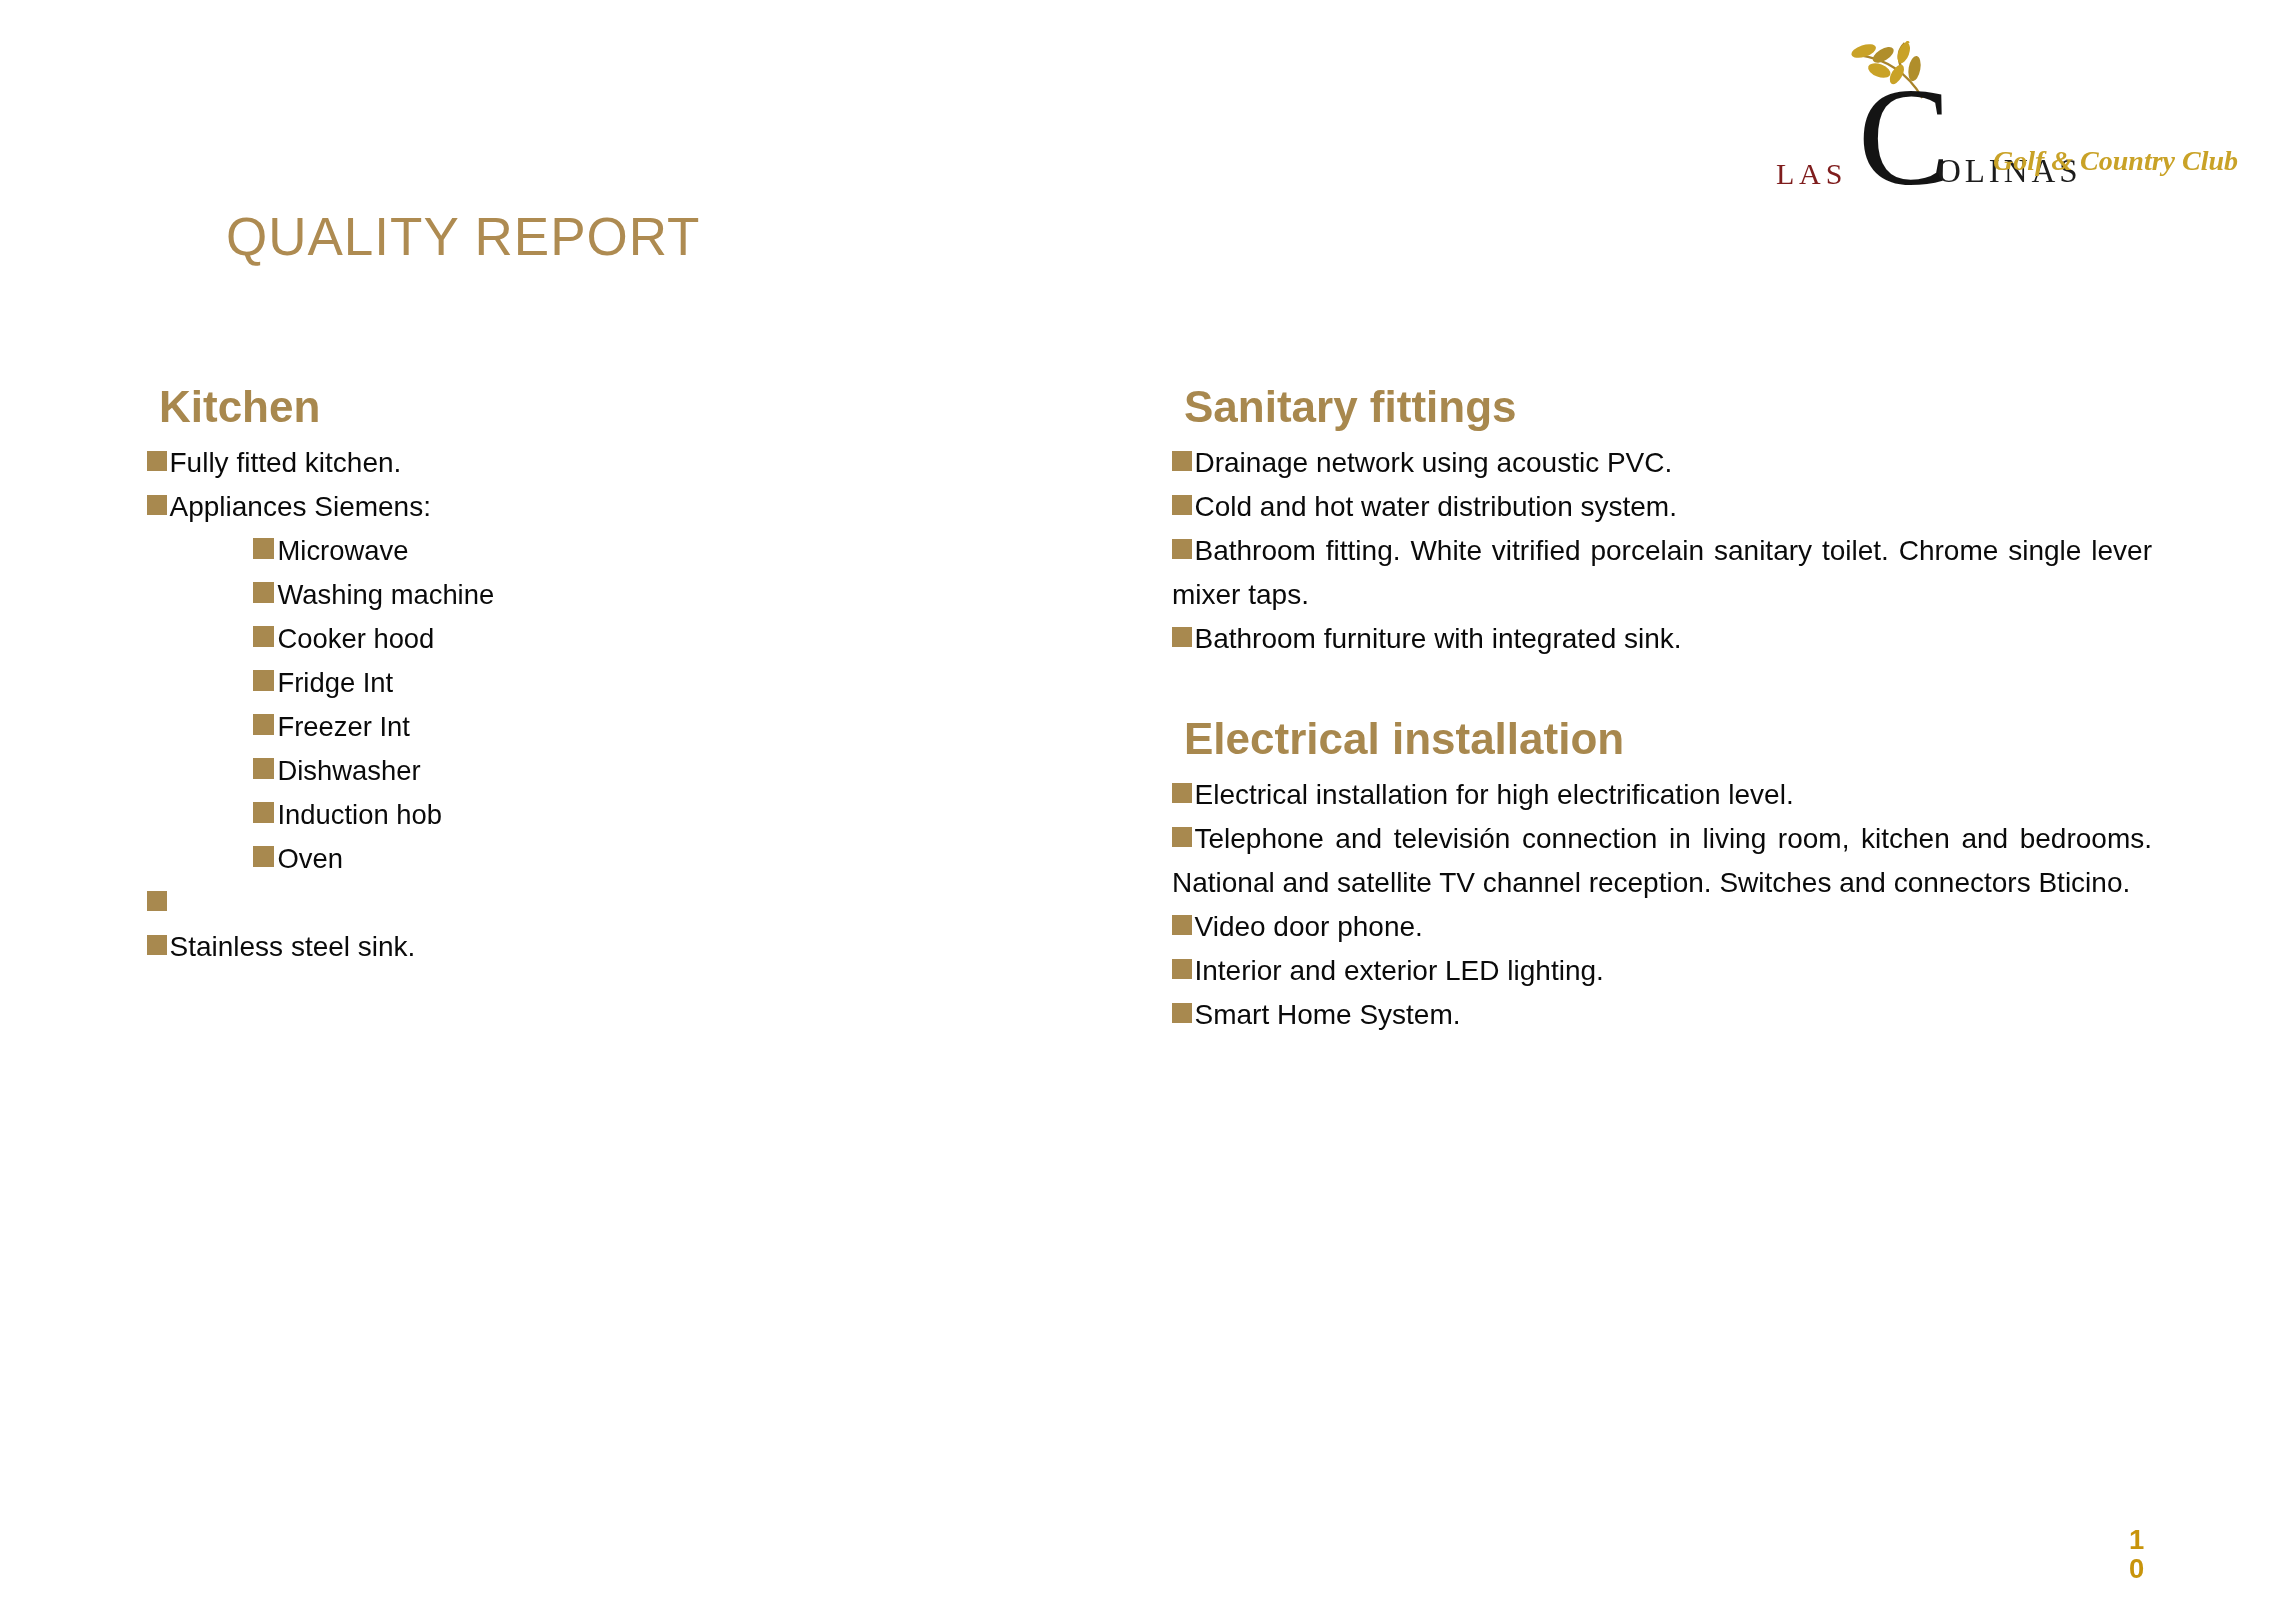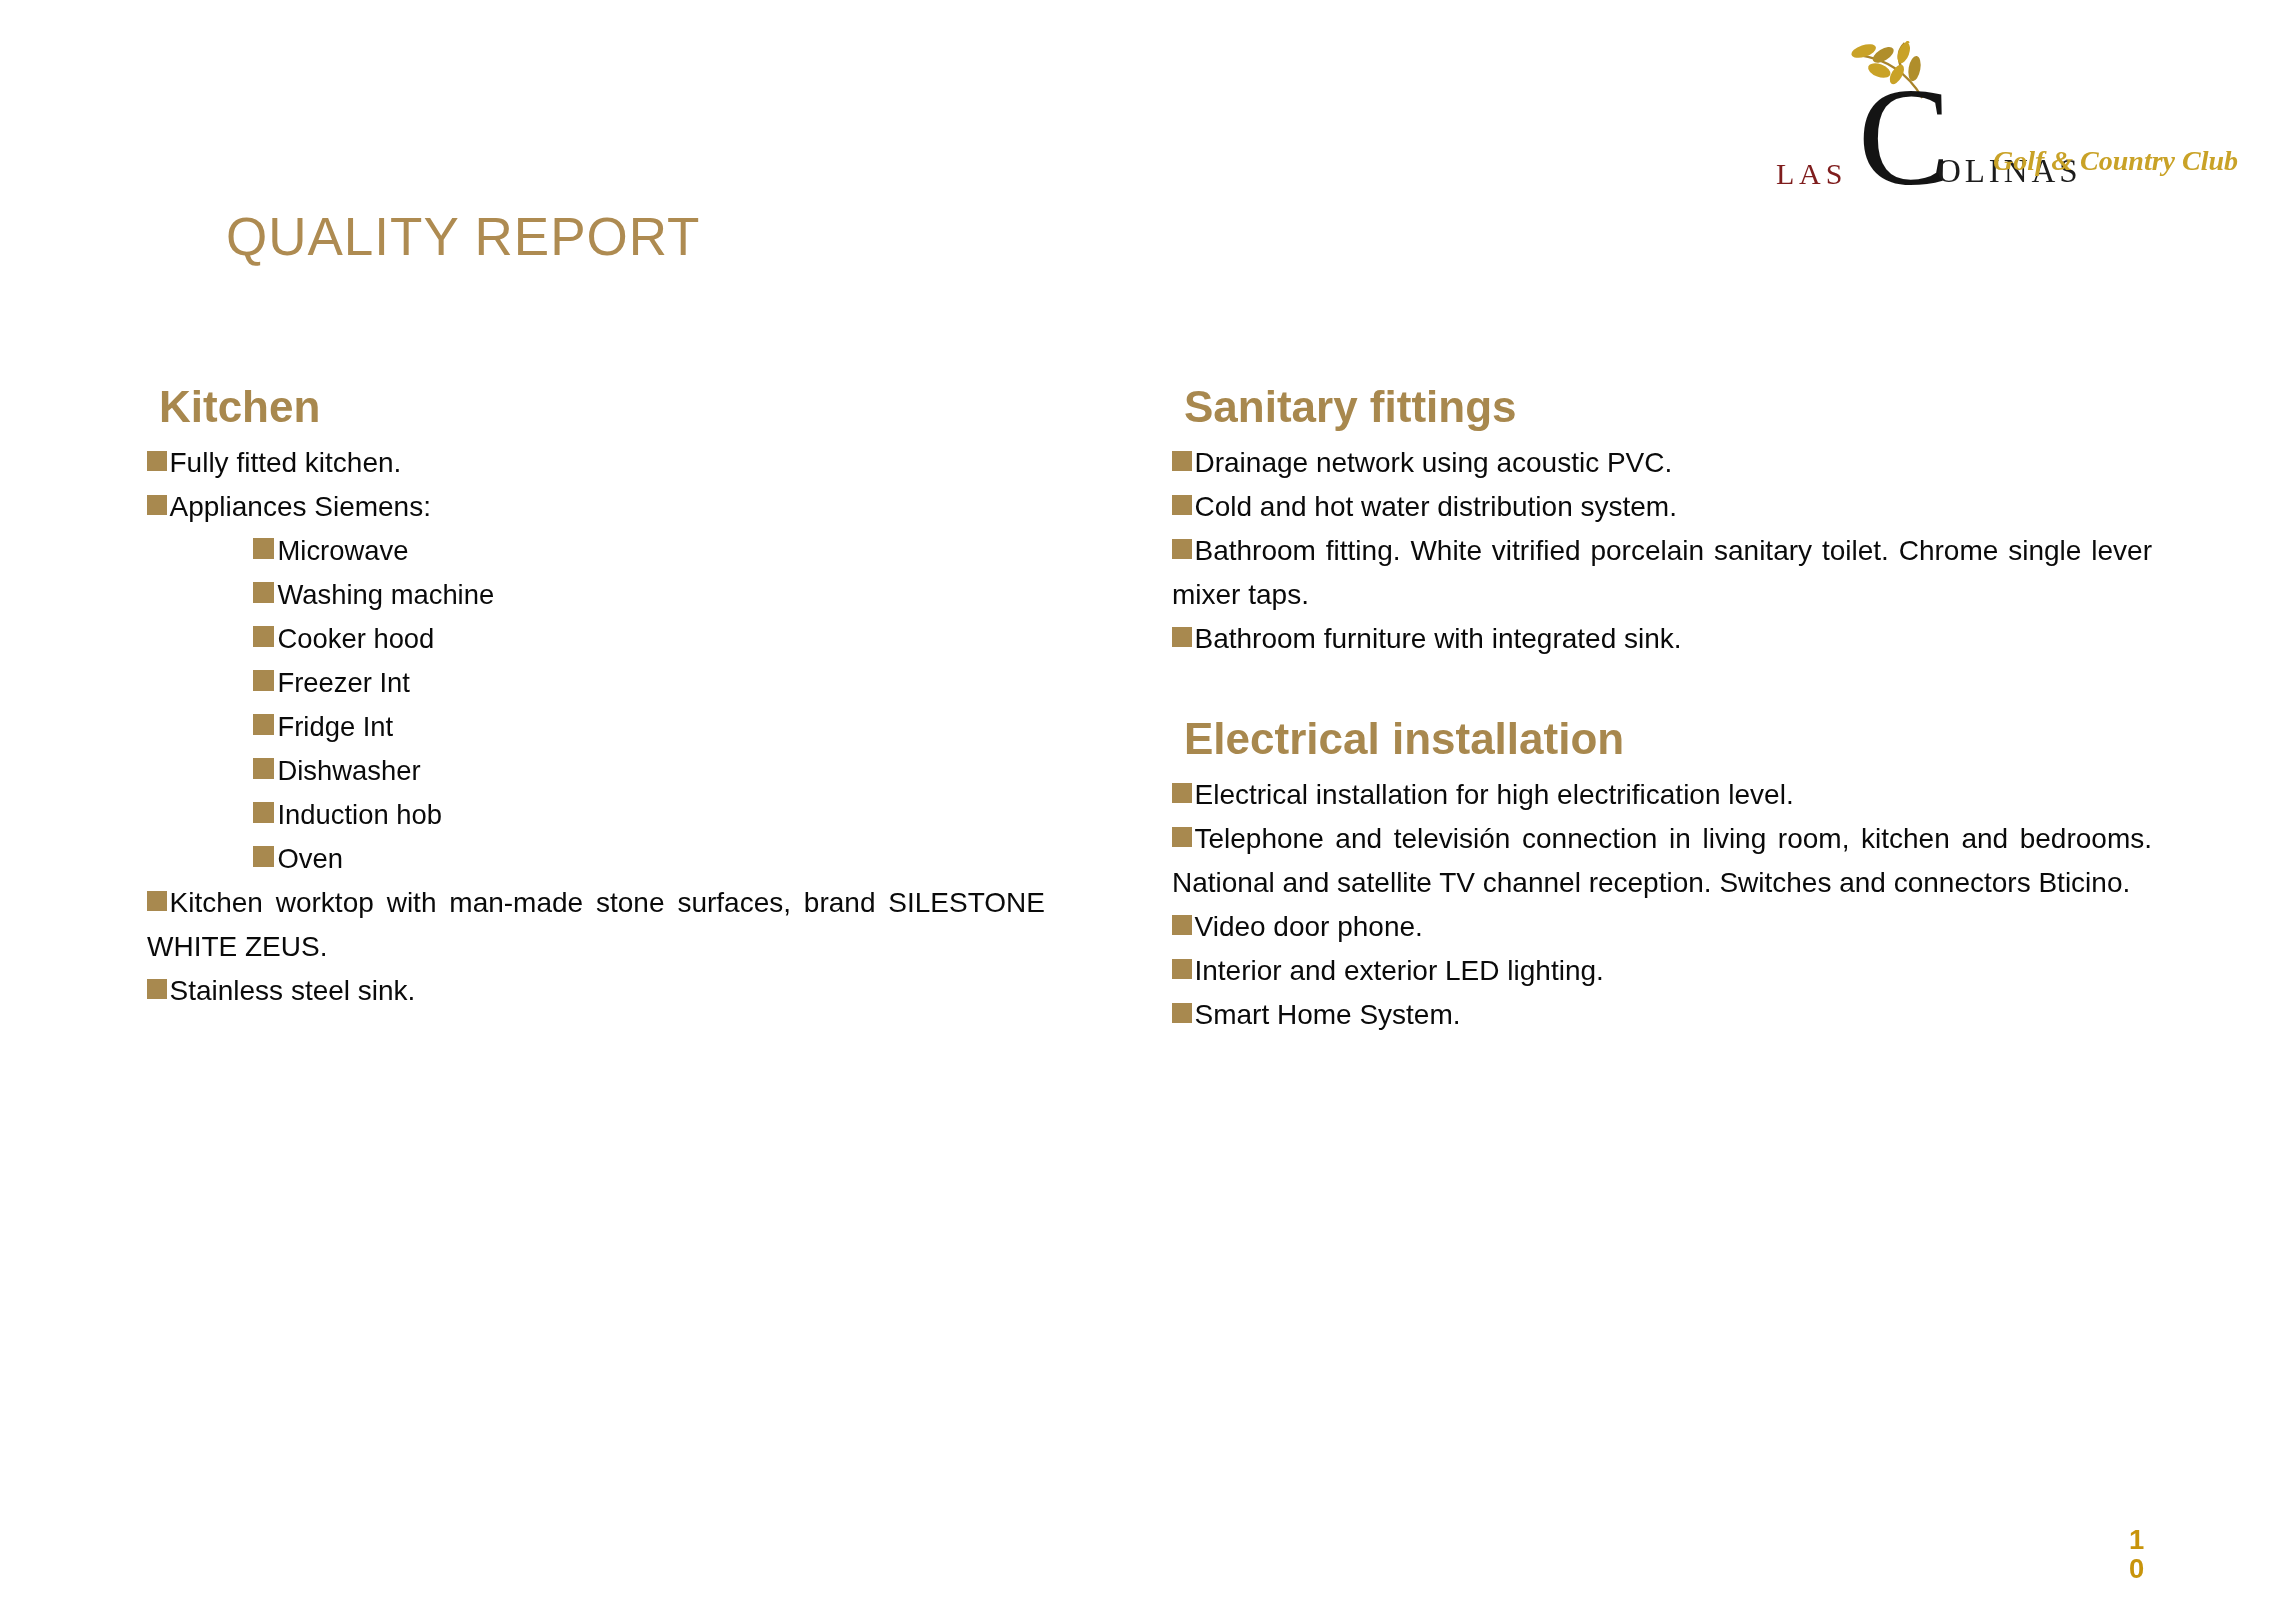--- a/index.html
+++ b/index.html
@@ -109,26 +109,26 @@
 
   <div class="col col-left">
     <div class="section">
       <h2>Kitchen</h2>
       <div>
           <div class="list-item"><span class="bullet"></span><span>Fully fitted kitchen.</span></div>
           <div class="list-item"><span class="bullet"></span><span>Appliances Siemens:</span></div>
           <div class="list-item sub"><span class="bullet"></span><span>Microwave</span></div>
           <div class="list-item sub"><span class="bullet"></span><span>Washing machine</span></div>
           <div class="list-item sub"><span class="bullet"></span><span>Cooker hood</span></div>
+          <div class="list-item sub"><span class="bullet"></span><span>Fridge Int</span></div>
           <div class="list-item sub"><span class="bullet"></span><span>Freezer Int</span></div>
-          <div class="list-item sub"><span class="bullet"></span><span>Fridge Int</span></div>
           <div class="list-item sub"><span class="bullet"></span><span>Dishwasher</span></div>
           <div class="list-item sub"><span class="bullet"></span><span>Induction hob</span></div>
           <div class="list-item sub"><span class="bullet"></span><span>Oven</span></div>
-          <div class="list-item justify"><span class="bullet"></span><span>Kitchen worktop with man-made stone surfaces, brand SILESTONE WHITE ZEUS.</span></div>
+          <div class="list-item justify"><span class="bullet"></span></div>
           <div class="list-item"><span class="bullet"></span><span>Stainless steel sink.</span></div>
         </div>
     </div>
   </div>
 
   <div class="col col-right">
     <div class="section">
       <h2>Sanitary fittings</h2>
       <div>
           <div class="list-item"><span class="bullet"></span><span>Drainage network using acoustic PVC.</span></div>

